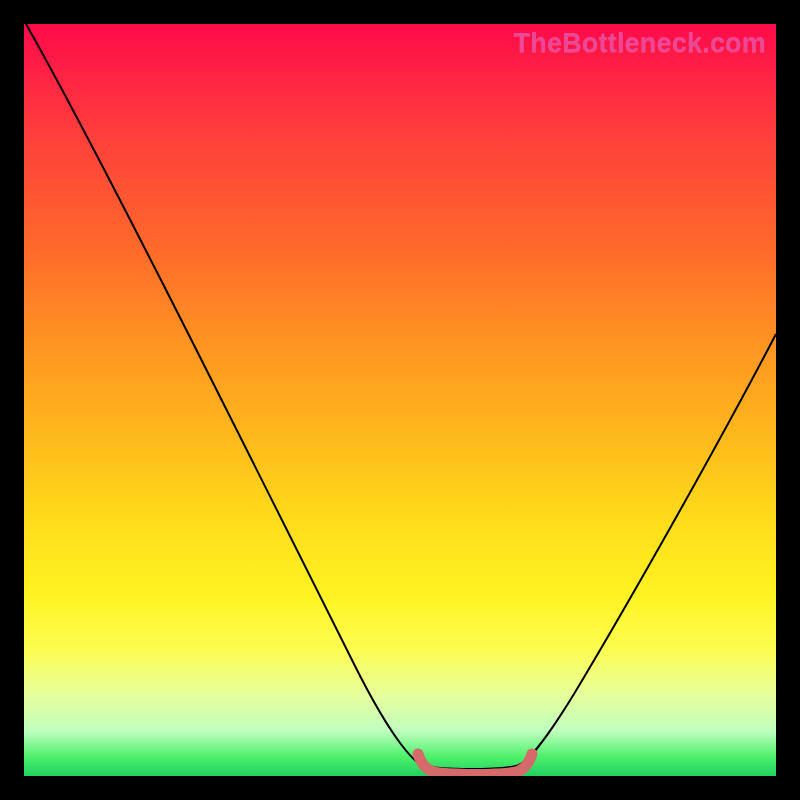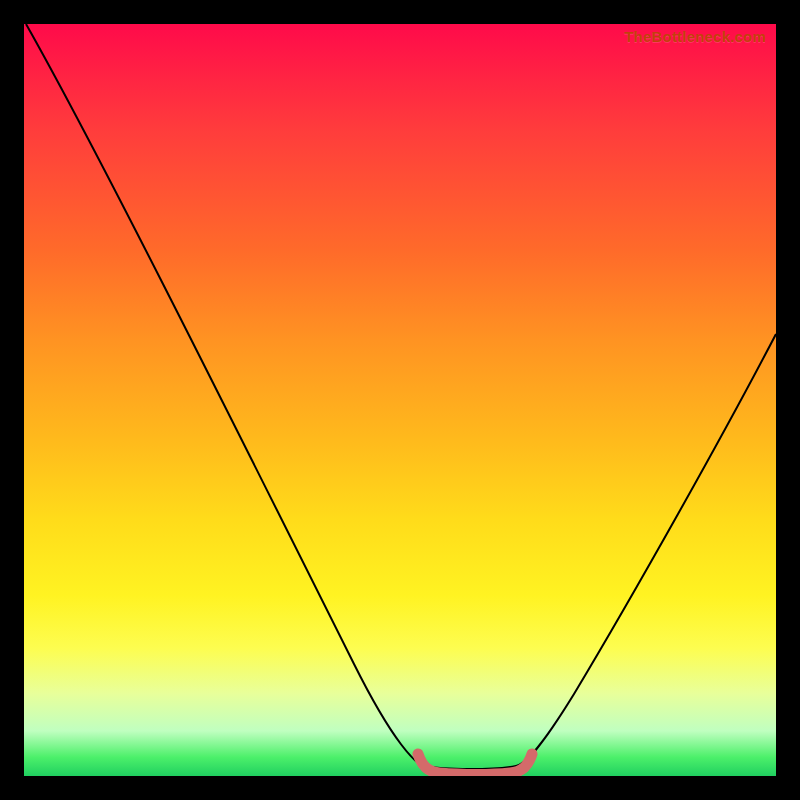--- a/index.html
+++ b/index.html
@@ -38,23 +38,23 @@
       #c0ffc0 94%,
       #4cf06a 97.5%,
       #20d060 100%
     );
   }
   .watermark {
     position: absolute;
     top: 4px;
     right: 10px;
     font-family: Arial, Helvetica, sans-serif;
-    font-size: 15px;
+    font-size: 27px;
     font-weight: 600;
-    color: #c2410c;
+    color: #ec4899;
     text-shadow: 0 1px 0 rgba(255,255,255,0.15);
     letter-spacing: 0.2px;
   }
   svg.curve {
     position: absolute;
     left: 0;
     top: 0;
     width: 752px;
     height: 752px;
   }

